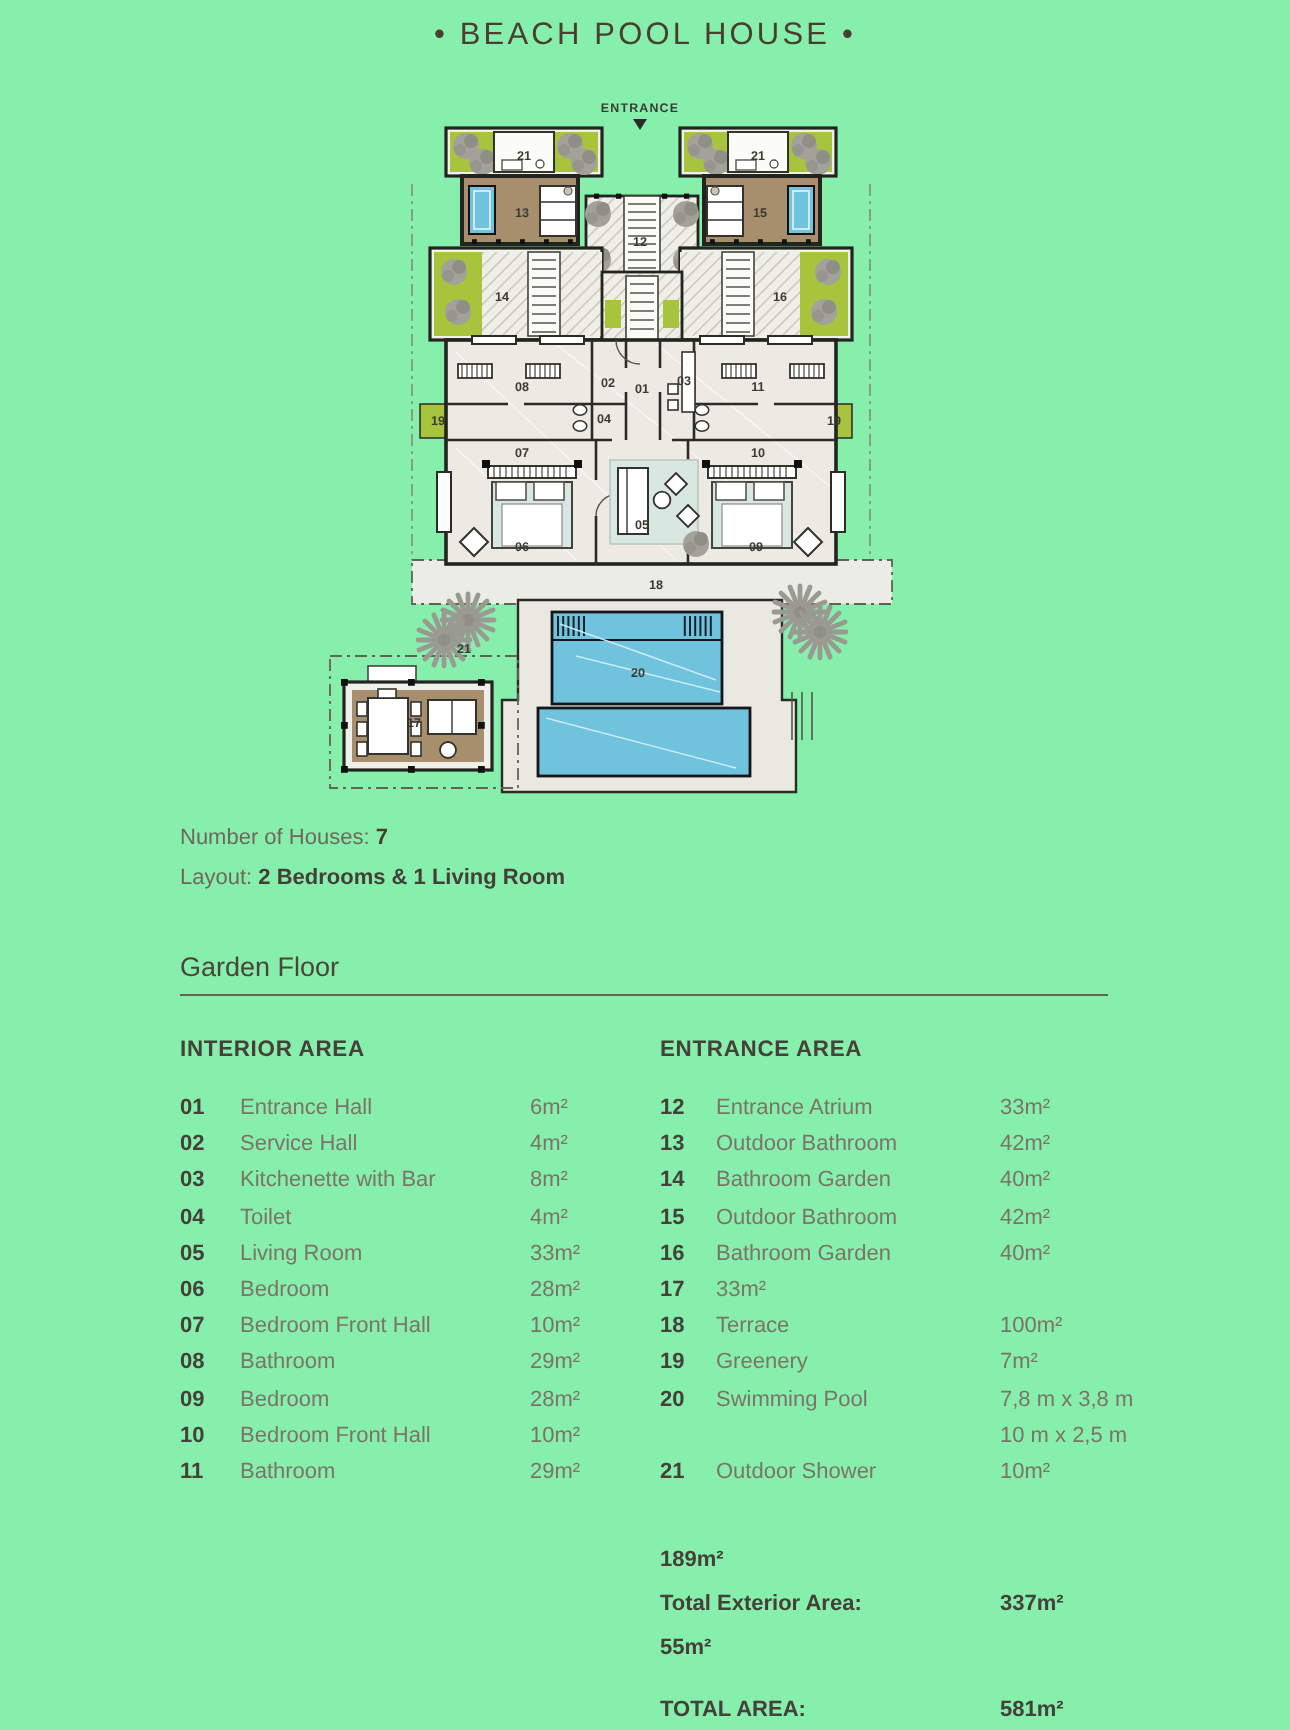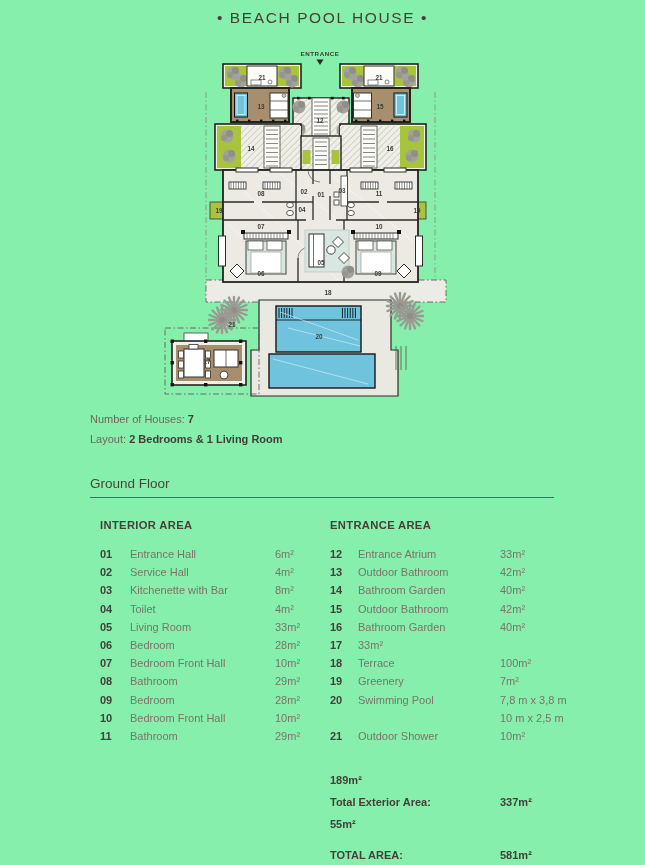--- a/index.html
+++ b/index.html
@@ -10,21 +10,21 @@
   .plan-svg{position:absolute;left:158px;top:44px;width:307px;height:362px;}
   .plan-num{font-family:"Liberation Sans",sans-serif;font-size:6.3px;font-weight:600;
             fill:#3b3b35;text-anchor:middle;dominant-baseline:middle;}
   .plan-entrance{font-family:"Liberation Sans",sans-serif;font-size:6.2px;font-weight:700;
             letter-spacing:.6px;fill:#3b3b35;text-anchor:middle;}
   .info{position:absolute;left:90px;top:410px;font-size:11px;line-height:19.5px;color:#6f675d;}
   .info b{color:#443e37;font-weight:700;}
   .section-title{position:absolute;left:90px;top:476px;font-size:13.5px;color:#4c443b;}
   .divider{position:absolute;left:90px;top:497px;width:464px;height:1px;background:#66605a;}
   .tbl{position:absolute;top:519px;font-size:11px;}
-  .tbl.interior{left:100px;width:235px;}
+  .tbl.interior{left:90px;width:235px;}
   .tbl.exterior{left:330px;width:250px;}
   .tbl-header{font-weight:700;color:#474039;font-size:11.2px;letter-spacing:.35px;
               line-height:12px;margin-bottom:14px;}
   .row{display:grid;align-items:start;}
   .interior .row{grid-template-columns:30px 145px 1fr;}
   .exterior .row{grid-template-columns:28px 142px 1fr;}
   .row .no{font-weight:700;color:#45403a;line-height:18.2px;}
   .row .nm{color:#7c7369;line-height:18.2px;}
   .row .ar{color:#7c7369;}
   .row .ar .line{line-height:18.2px;}
@@ -310,21 +310,21 @@
         <text x="161" y="293" class="plan-num">20</text>
         <text x="49" y="318" class="plan-num">17</text>
       </g>
   </svg>
 
   <div class="info">
     <div><span>Number of Houses: </span><b>7</b></div>
     <div><span>Layout: </span><b>2 Bedrooms &amp; 1 Living Room</b></div>
   </div>
 
-  <div class="section-title">Ground Floor</div>
+  <div class="section-title">Garden Floor</div>
   <div class="divider"></div>
 
   <div class="tbl interior">
     <div class="tbl-header">INTERIOR AREA</div>
     <div>
         <div class="row">
           <div class="no">01</div>
           <div class="nm">Entrance Hall</div>
           <div class="ar">
             <div class="line">6m²</div>

